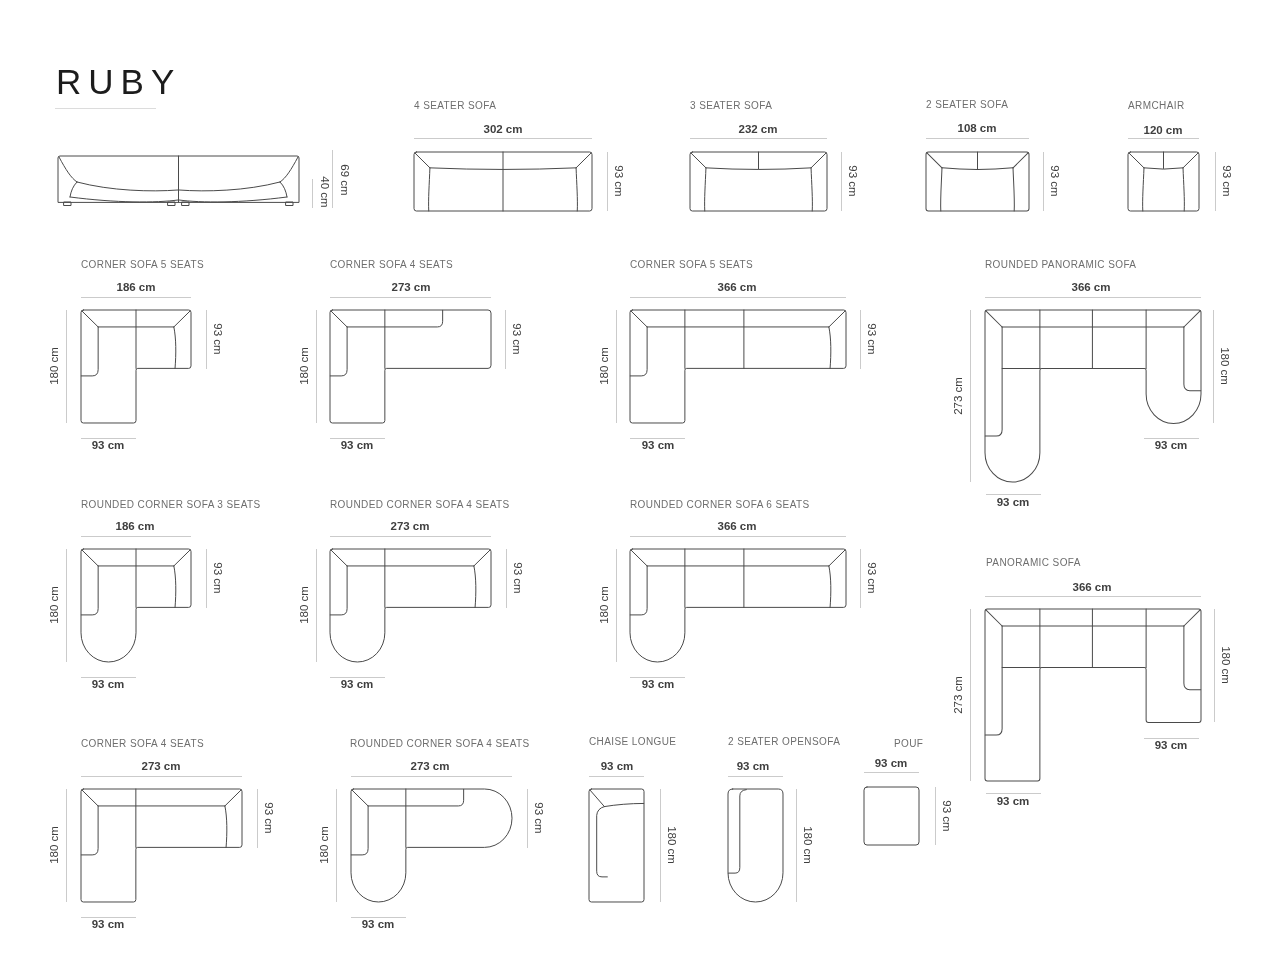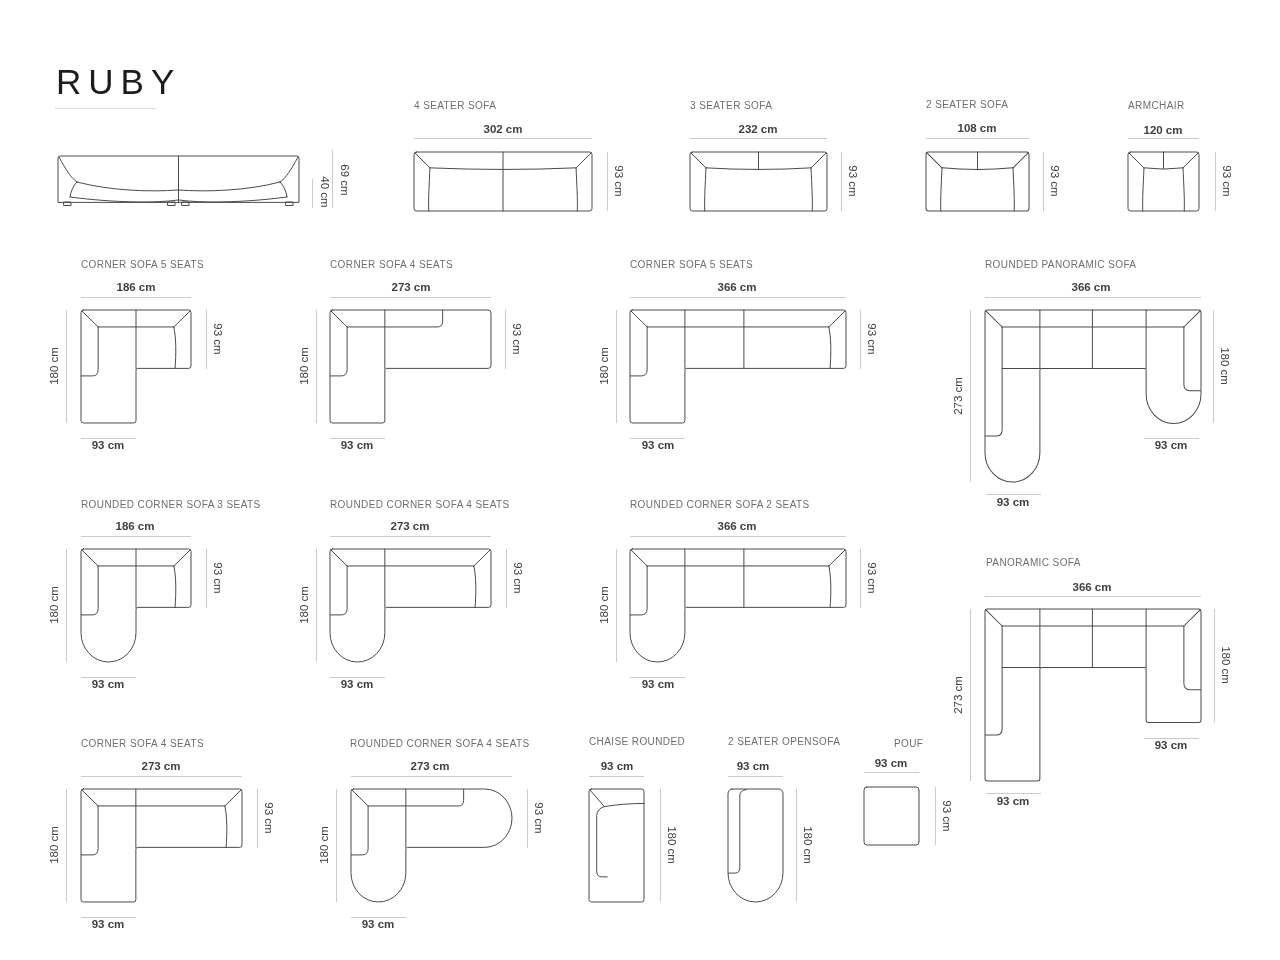--- a/index.html
+++ b/index.html
@@ -239,21 +239,21 @@
     </svg>
     <div class="lv" style="left:316px;top:549px;height:113px;"></div>
     <div class="dl rot-l" style="left:305px;top:605px;">180 cm</div>
     <div class="lv" style="left:506px;top:549px;height:59px;"></div>
     <div class="dl rot-r" style="left:517px;top:578px;">93 cm</div>
     <div class="lh" style="left:330px;top:677px;width:55px;"></div>
     <div class="dl ctr" style="left:357px;top:685px;">93 cm</div>
   </div>
 
   <div class="product">
-    <div class="ttl" style="left:630px;top:500px;">ROUNDED CORNER SOFA 2 SEATS</div>
+    <div class="ttl" style="left:630px;top:500px;">ROUNDED CORNER SOFA 6 SEATS</div>
     <div class="dl ctr" style="left:737px;top:527px;">366 cm</div>
     <div class="lh" style="left:630px;top:536px;width:216px;"></div>
     <svg style="left:630px;top:549px;" width="216" height="113" viewBox="0 0 366 180" preserveAspectRatio="none">
       <path d="M4 0 L362 0 Q366 0 366 4 L366 89 Q366 93 362 93 L96 93 Q93 93 93 96 L93 133.5 A46.5 46.5 0 0 1 0 133.5 L0 4 Q0 0 4 0 Z"></path>
       <path d="M1.5 1.5 L29 27"></path>
         <path d="M364.5 1.5 L337 27"></path>
       <path d="M29 27 L337 27"></path>
       <path d="M337 27 C341 45 341 70 339 93"></path>
       <path d="M29 27 L29 95 Q29 105 19 105 L0.5 105"></path>
       <path d="M93 0 L93 93"></path>
@@ -327,21 +327,21 @@
     </svg>
     <div class="lv" style="left:336px;top:789px;height:113px;"></div>
     <div class="dl rot-l" style="left:325px;top:845px;">180 cm</div>
     <div class="lv" style="left:527px;top:789px;height:59px;"></div>
     <div class="dl rot-r" style="left:538px;top:818px;">93 cm</div>
     <div class="lh" style="left:351px;top:917px;width:55px;"></div>
     <div class="dl ctr" style="left:378px;top:925px;">93 cm</div>
   </div>
 
   <div class="product">
-    <div class="ttl" style="left:589px;top:737px;">CHAISE ROUNDED</div>
+    <div class="ttl" style="left:589px;top:737px;">CHAISE LONGUE</div>
     <div class="dl ctr" style="left:617px;top:767px;">93 cm</div>
     <div class="lh" style="left:589px;top:776px;width:55px;"></div>
     <svg style="left:589px;top:789px;" width="55" height="113" viewBox="0 0 93 180" preserveAspectRatio="none">
       <path d="M4 0 L89 0 Q93 0 93 4 L93 176 Q93 180 89 180 L4 180 Q0 180 0 176 L0 4 Q0 0 4 0 Z"></path>
       <path d="M1.5 1.5 L26 28"></path>
       <path d="M26 28 C45 25 70 23 92.5 23"></path>
       <path d="M26 28 Q14 31 13 42 L13 131 Q13 140 22 140 L31 140"></path>
     </svg>
     <div class="lv" style="left:660px;top:789px;height:113px;"></div>
     <div class="dl rot-r" style="left:671px;top:845px;">180 cm</div>

